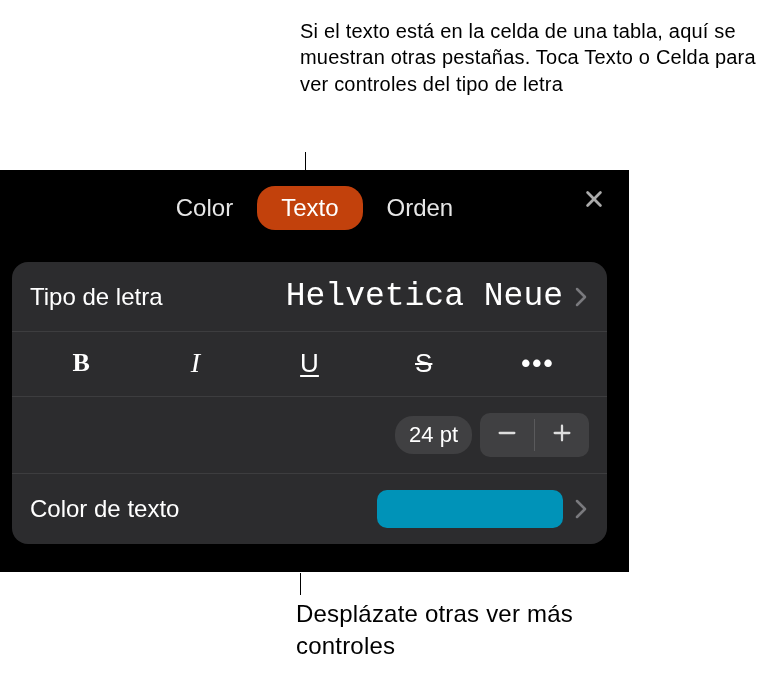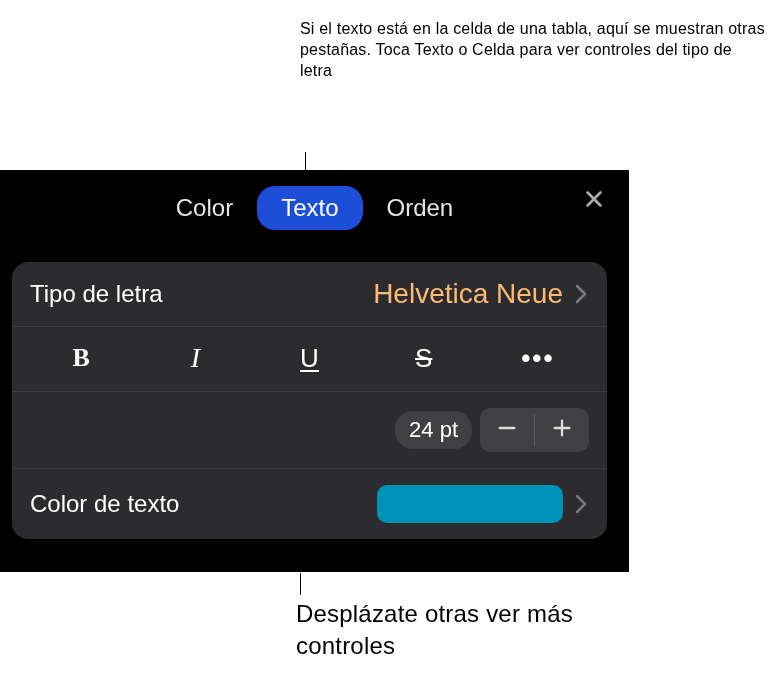--- a/index.html
+++ b/index.html
@@ -9,21 +9,21 @@
       background: #fff;
       font-family: -apple-system, "Helvetica Neue", Helvetica, Arial, sans-serif;
       position: relative;
       overflow: hidden;
     }
     .callout-top {
       position: absolute;
       top: 18px;
       left: 300px;
       width: 465px;
-      font-size: 16px;
+      font-size: 20px;
       line-height: 1.32;
       color: #000;
       letter-spacing: 0.2px;
     }
     .callout-line-top {
       position: absolute;
       top: 152px;
       left: 305px;
       width: 1px;
       height: 32px;
@@ -74,21 +74,21 @@
     }
     .tab {
       color: #e6e6e6;
       font-size: 24px;
       padding: 8px 24px;
       border-radius: 18px;
       cursor: pointer;
       font-weight: 400;
     }
     .tab.active {
-      background: #1d4ed8;
+      background: #c2410c;
       color: #fff;
     }
     .close {
       position: absolute;
       right: 20px;
       top: 16px;
       width: 30px;
       height: 30px;
       color: #aaa;
       display: flex;
@@ -112,22 +112,23 @@
       border-bottom: 1px solid #3d3d3f;
     }
     .row:last-child { border-bottom: none; }
     .row .label {
       font-size: 24px;
       color: #fff;
       flex: 0 0 auto;
     }
     .row .spacer { flex: 1; }
     .row .value {
-      font-size: 28px;
-      color: #fdba74;
+      font-size: 33px;
+      color: #ffffff;
+      font-family: Liberation Mono, monospace;
     }
     .chev {
       width: 14px;
       height: 22px;
       color: #7a7a7e;
       margin-left: 12px;
       display: flex;
       align-items: center;
     }
     .chev svg { width: 12px; height: 20px; }

